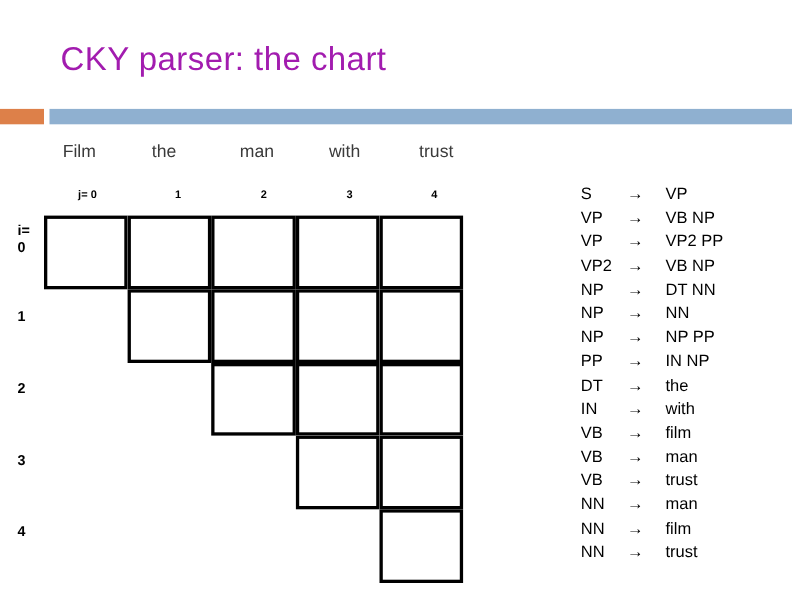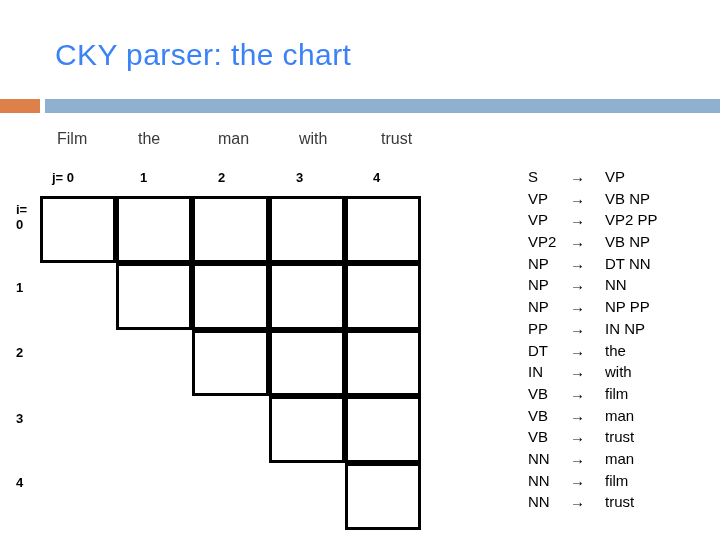--- a/index.html
+++ b/index.html
@@ -16,21 +16,21 @@
     color: #000000;
   }
 
   
   #slide-title {
     position: absolute;
     left: 55px;
     top: 38px;
     font-size: 30px;
     line-height: 34px;
-    color: #3b82f6;
+    color: #a21caf;
     font-weight: 400;
     letter-spacing: 0.4px;
     white-space: nowrap;
   }
 
   
   #title-rule-orange {
     position: absolute;
     left: 0px;
     top: 99px;
@@ -60,25 +60,26 @@
     position: absolute;
     top: 129px;
     font-size: 16px;
     line-height: 20px;
     color: #3a3a3a;
     white-space: nowrap;
   }
   .col-index {
     position: absolute;
     top: 170px;
-    font-size: 13px;
+    font-size: 10px;
     line-height: 16px;
     color: #000;
     white-space: nowrap;
     font-weight: 700;
+    margin-left: 19px;
   }
 
   .row-label {
     position: absolute;
     left: 16px;
     font-size: 13px;
     line-height: 15px;
     font-weight: 700;
     color: #000;
     white-space: nowrap;

